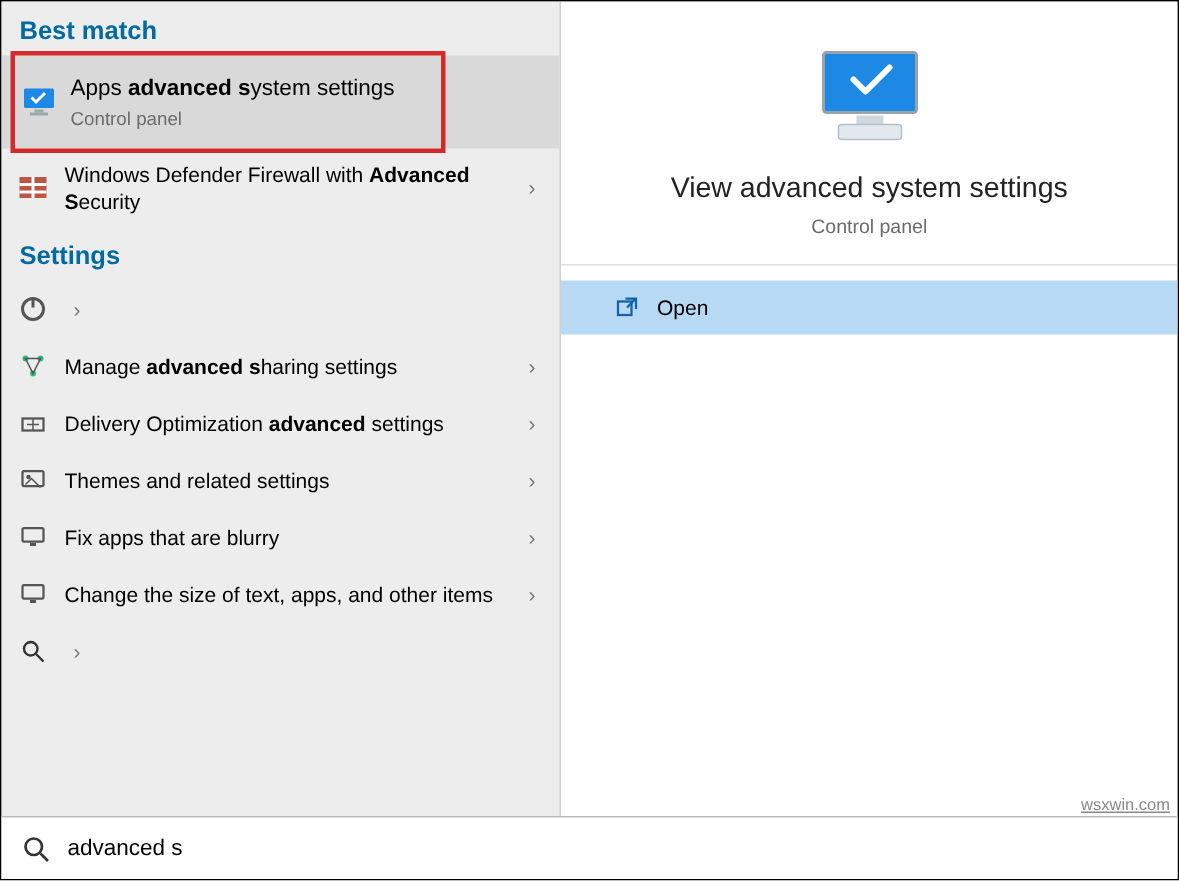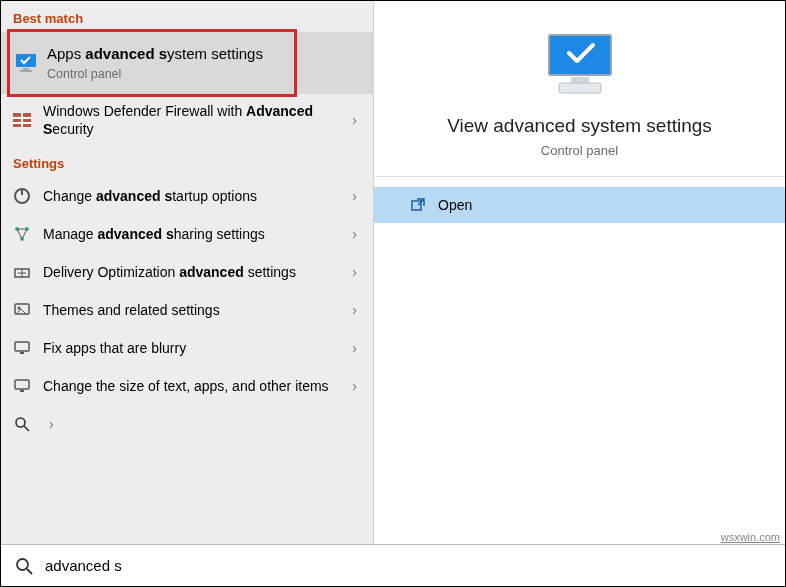--- a/index.html
+++ b/index.html
@@ -5,21 +5,21 @@
 * { box-sizing: border-box; margin: 0; padding: 0; font-family: "Segoe UI", Arial, sans-serif; }
 body { width: 786px; height: 587px; background: #fff; color: #000; font-size: 14px; overflow: hidden; position: relative; }
 
 .frame { width: 786px; height: 587px; border: 1px solid #000; display: flex; flex-direction: column; }
 
 .main-area { flex: 1; display: flex; overflow: hidden; }
 
 .results-pane { width: 373px; background: #ededed; overflow-y: auto; border-right: 1px solid #d0d0d0; position: relative; }
 .preview-pane { flex: 1; background: #fff; display: flex; flex-direction: column; }
 
-.section-header { font-weight: 600; font-size: 13px; padding: 10px 12px 6px; color: #c2410c; }
+.section-header { font-weight: 600; font-size: 17px; padding: 10px 12px 6px; color: #0369a1; }
 
 .result-row { display: flex; align-items: center; padding: 8px 10px; cursor: default; position: relative; }
 .result-row .icon-slot { width: 22px; height: 22px; margin-right: 10px; flex-shrink: 0; display: flex; align-items: center; justify-content: center; }
 .result-row .text-slot { flex: 1; line-height: 1.3; font-size: 14px; padding-right: 4px; }
 .result-row .sub { color: #6b6b6b; font-size: 12.5px; margin-top: 2px; }
 .result-row .chev { color: #777; font-size: 14px; padding: 0 6px; }
 
 .best-match-row { background: #d9d9d9; padding: 12px 14px; }
 .best-match-row .text-slot { font-size: 15px; }
 .highlight-box { position: absolute; border: 3px solid #d52a2a; pointer-events: none; }
@@ -82,21 +82,20 @@
 
       <div class="section-header">Settings</div>
 
       <div class="result-row">
         <div class="icon-slot">
             <svg width="18" height="18" viewBox="0 0 18 18">
               <circle cx="9" cy="9" r="7" fill="none" stroke="#555" stroke-width="2"></circle>
               <rect x="8" y="2" width="2" height="6" fill="#555"></rect>
             </svg>
           </div>
-        <div class="text-slot"><span>Change </span><b>advanced s</b><span>tartup options</span></div>
         <div class="chev">›</div>
       </div>
 
       <div class="result-row">
         <div class="icon-slot">
             <svg width="18" height="18" viewBox="0 0 18 18">
               <circle cx="4" cy="4" r="2" fill="#3b7"></circle>
               <circle cx="14" cy="4" r="2" fill="#3b7"></circle>
               <circle cx="9" cy="14" r="2" fill="#3b7"></circle>
               <path d="M4 4 L14 4 L9 14 Z" fill="none" stroke="#555"></path>

